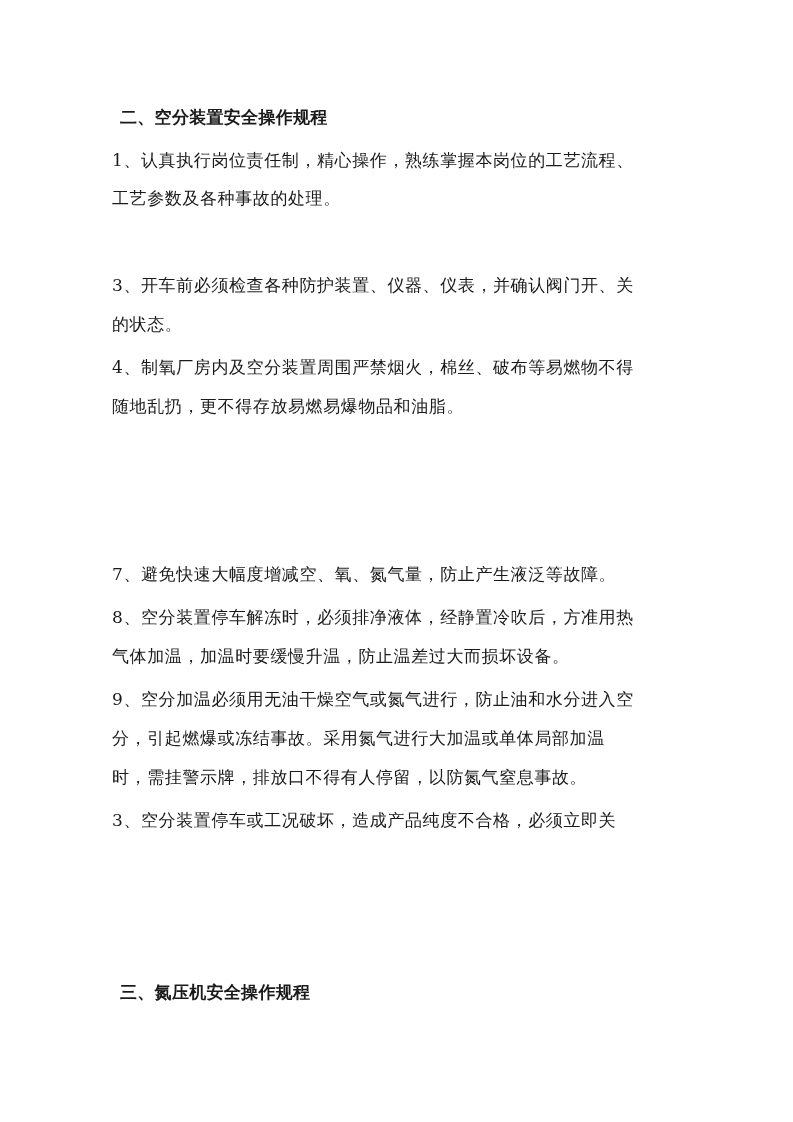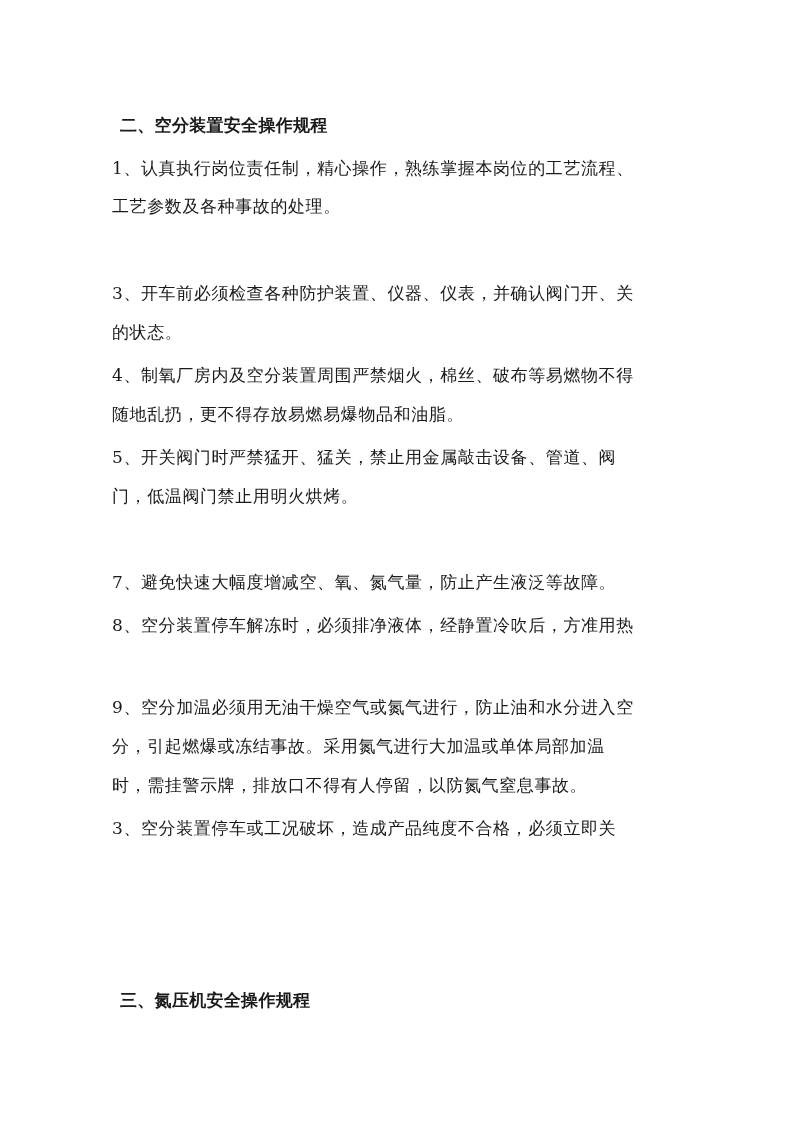--- a/index.html
+++ b/index.html
@@ -1,37 +1,36 @@
 <!DOCTYPE html>
 <html><head>
   <meta charset="utf-8">
   <style>
     html, body { margin: 0; padding: 0; background: #ffffff; }
     body { width: 793px; height: 1122px; position: relative; overflow: hidden;
       font-family: "DejaVu Serif", "Liberation Serif", serif; color: #1a1a1a; }
-    .page { position: absolute; left: 0; top: 0; width: 793px; height: 967px; margin-top: 8px; }
+    .page { position: absolute; left: 0; top: 0; width: 793px; height: 967px; }
     .heading { position: absolute; left: 120px; font-size: 17px; font-weight: bold;
       font-family: "DejaVu Sans", "Liberation Sans", sans-serif; letter-spacing: 0.3px; white-space: nowrap; }
     .line { position: absolute; left: 112px; font-size: 17px; letter-spacing: 0.6px; white-space: nowrap; }
   </style>
 </head>
 <body>
 
 <div class="page">
   <div class="heading" style="top:106px">二、空分装置安全操作规程</div>
 
   <div class="line" style="top:149px">1、认真执行岗位责任制，精心操作，熟练掌握本岗位的工艺流程、</div>
   <div class="line" style="top:187px">工艺参数及各种事故的处理。</div>
   <div class="line" style="top:274px">3、开车前必须检查各种防护装置、仪器、仪表，并确认阀门开、关</div>
   <div class="line" style="top:313px">的状态。</div>
   <div class="line" style="top:356px">4、制氧厂房内及空分装置周围严禁烟火，棉丝、破布等易燃物不得</div>
   <div class="line" style="top:395px">随地乱扔，更不得存放易燃易爆物品和油脂。</div>
-  <div class="line" style="top:438px">5、开关阀门时严禁猛开、猛关，禁止用金属敲击设备、管道、阀</div>
-  <div class="line" style="top:477px">门，低温阀门禁止用明火烘烤。</div>
   <div class="line" style="top:563px">7、避免快速大幅度增减空、氧、氮气量，防止产生液泛等故障。</div>
   <div class="line" style="top:606px">8、空分装置停车解冻时，必须排净液体，经静置冷吹后，方准用热</div>
+  <div class="line" style="top:645px">气体加温，加温时要缓慢升温，防止温差过大而损坏设备。</div>
   <div class="line" style="top:688px">9、空分加温必须用无油干燥空气或氮气进行，防止油和水分进入空</div>
   <div class="line" style="top:727px">分，引起燃爆或冻结事故。采用氮气进行大加温或单体局部加温</div>
   <div class="line" style="top:766px">时，需挂警示牌，排放口不得有人停留，以防氮气窒息事故。</div>
   <div class="line" style="top:809px">3、空分装置停车或工况破坏，造成产品纯度不合格，必须立即关</div>
 
   <div class="heading" style="top:981px">三、氮压机安全操作规程</div>
 </div>
 
 </body></html>

